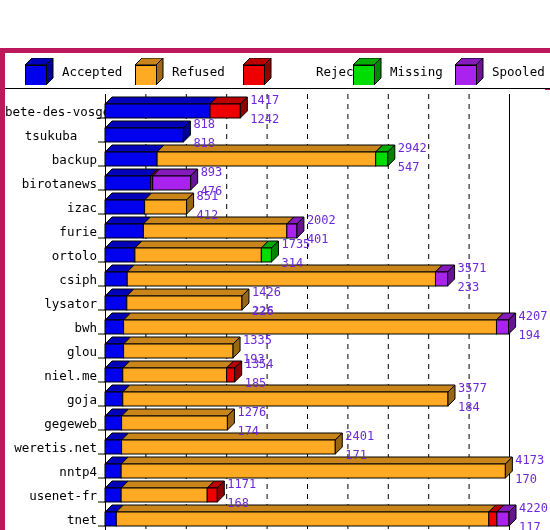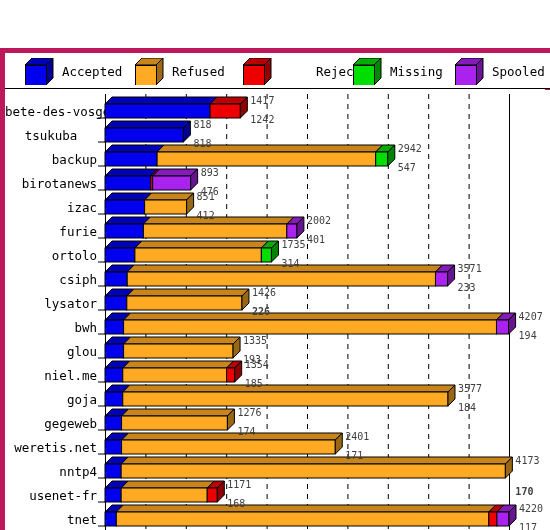--- a/index.html
+++ b/index.html
@@ -75,22 +75,22 @@
   #canvasWrap {
     position: absolute;
     left: 0; top: 0;
     width: 548px; height: 491px;
   }
   #chartSvg { display: block; }
 
   
   .vlabel {
     position: absolute;
-    font-size: 10px;
-    color: #404040;
+    font-size: 12px;
+    color: #6d28d9;
     white-space: nowrap;
     line-height: 13px;
   }
 </style>
 </head>
 <body>
 
 <div id="root">
 
   <div id="legend">
@@ -384,18 +384,18 @@
     <div class="vlabel" style="left: 238.068px; top: 300px;">193</div>
     <div class="vlabel" style="left: 239.684px; top: 305px;">1354</div>
     <div class="vlabel" style="left: 239.684px; top: 324px;">185</div>
     <div class="vlabel" style="left: 452.996px; top: 329px;">3577</div>
     <div class="vlabel" style="left: 452.996px; top: 348px;">184</div>
     <div class="vlabel" style="left: 232.412px; top: 353px;">1276</div>
     <div class="vlabel" style="left: 232.412px; top: 372px;">174</div>
     <div class="vlabel" style="left: 340.28px; top: 377px;">2401</div>
     <div class="vlabel" style="left: 340.28px; top: 396px;">171</div>
     <div class="vlabel" style="left: 510.364px; top: 401px;">4173</div>
-    <div class="vlabel" style="left: 510.364px; top: 432px; font-weight: bold;">170</div>
+    <div class="vlabel" style="left: 510.364px; top: 420px;">170</div>
     <div class="vlabel" style="left: 222.312px; top: 425px;">1171</div>
     <div class="vlabel" style="left: 222.312px; top: 444px;">168</div>
     <div class="vlabel" style="left: 514px; top: 449px;">4220</div>
     <div class="vlabel" style="left: 514px; top: 468px;">117</div>
   </div>
 
 </body></html>

